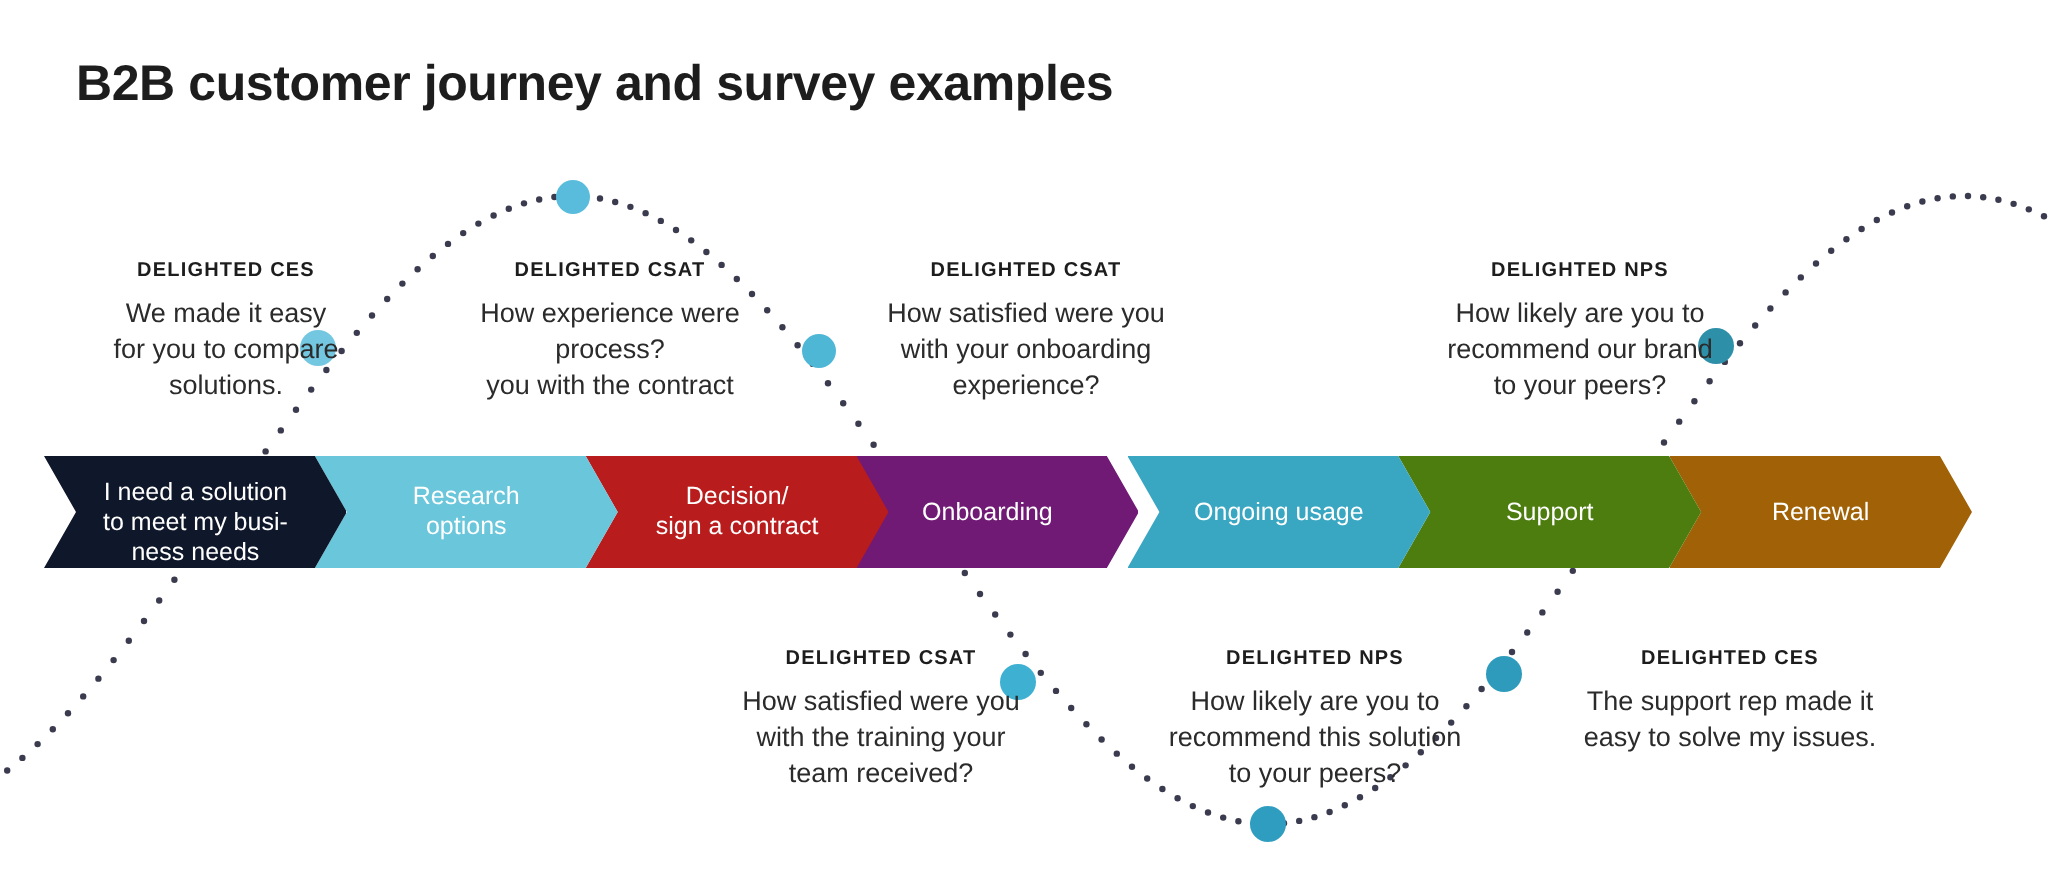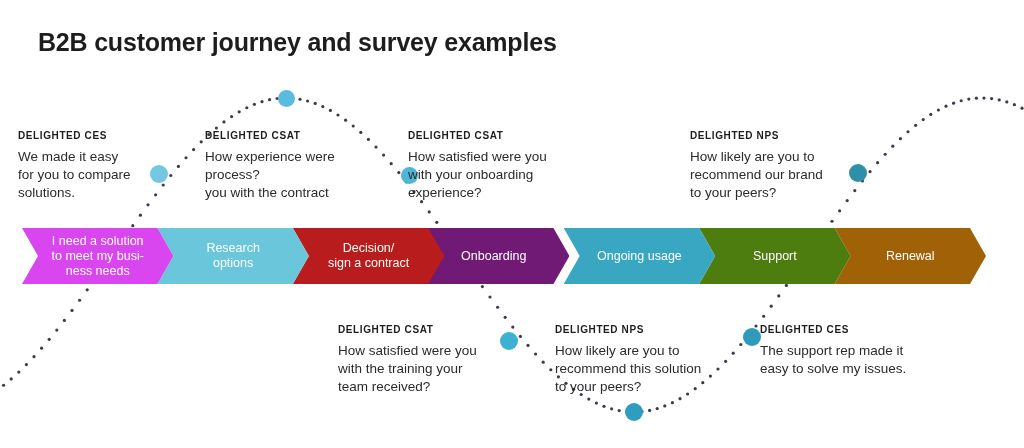--- a/index.html
+++ b/index.html
@@ -19,21 +19,21 @@
 
   
   #curve-layer{position:absolute;left:0;top:0;width:1024px;height:448px;}
 
   
   .journey-dot{
     position:absolute;border-radius:50%;
   }
 
   
-  .annotation{position:absolute;}
+  .annotation{position:absolute;text-align:center;}
   .annotation .kicker{
     font-size:10px;font-weight:700;letter-spacing:.6px;
     color:#1d1d1d;margin-bottom:7px;text-transform:uppercase;
     white-space:nowrap;
   }
   .annotation .qline{
     font-size:13.5px;line-height:18px;color:#2b2b2b;white-space:nowrap;
   }
 
   
@@ -223,21 +223,21 @@
       </div>
       <div class="annotation" style="left: 690px; top: 130px; width: 200px;">
         <div class="kicker">DELIGHTED NPS</div>
         <div class="qline">How likely are you to</div>
         <div class="qline">recommend our brand</div>
         <div class="qline">to your peers?</div>
       </div>
     </div>
 
   <div id="flow-bar">
-      <div class="chevron" style="left: 0px; width: 151.429px; background: #d946ef; z-index: 7; clip-path: polygon(0px 0px, 135.429px 0px, 151.429px 28px, 135.429px 56px, 0px 56px, 16px 28px);">
+      <div class="chevron" style="left: 0px; width: 151.429px; background: #0f172a; z-index: 7; clip-path: polygon(0px 0px, 135.429px 0px, 151.429px 28px, 135.429px 56px, 0px 56px, 16px 28px); align-items: flex-end;">
         <div class="clabel">
           <div>I need a solution</div>
           <div>to meet my busi-</div>
           <div>ness needs</div>
         </div>
       </div>
       <div class="chevron" style="left: 135.429px; width: 151.429px; background: rgb(106, 198, 218); z-index: 6; clip-path: polygon(0px 0px, 135.429px 0px, 151.429px 28px, 135.429px 56px, 0px 56px, 16px 28px);">
         <div class="clabel">
           <div>Research</div>
           <div>options</div>

